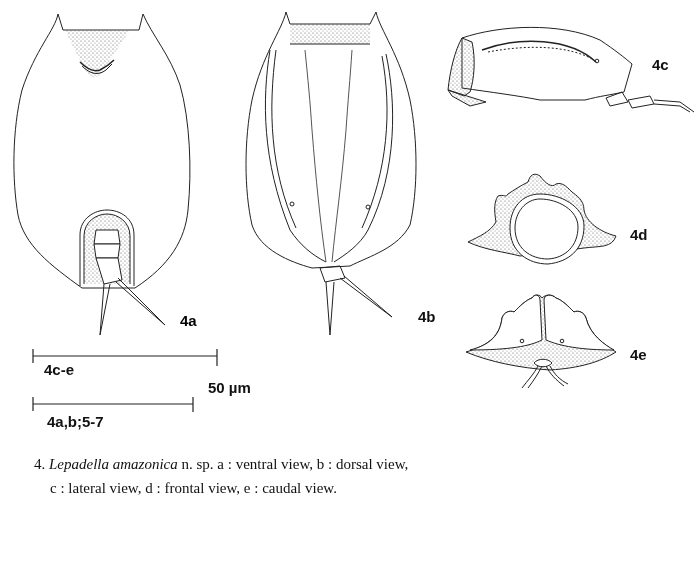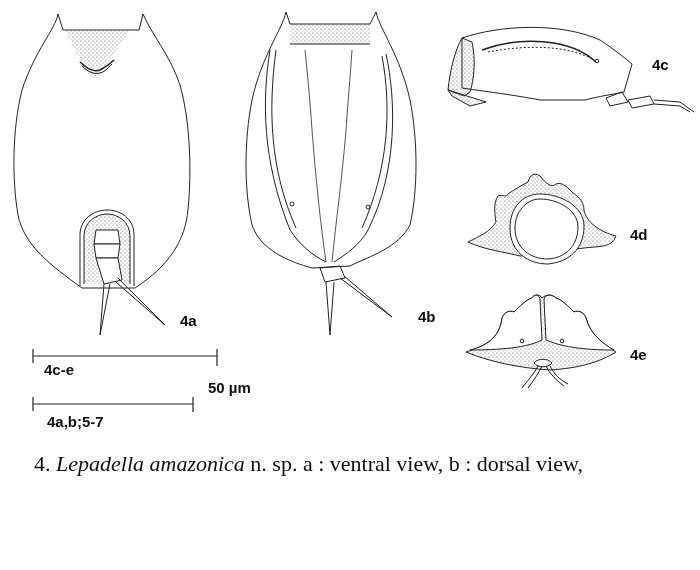--- a/index.html
+++ b/index.html
@@ -1,19 +1,19 @@
 <!DOCTYPE html>
 <html><head>
   <meta charset="utf-8">
   <style>
     html, body { margin: 0; padding: 0; background: #ffffff; }
     body { width: 700px; height: 570px; position: relative; overflow: hidden; }
     .fig { position: absolute; left: 0; top: 0; width: 700px; height: 440px; }
     .lbl { position: absolute; font-family: "Liberation Sans", sans-serif; font-weight: bold; font-size: 15px; color: #111; }
-    .caption { position: absolute; left: 34px; top: 452px; width: 640px; font-family: "Liberation Serif", serif; font-size: 22px; color: #111; line-height: 24px; }
+    .caption { position: absolute; left: 34px; top: 452px; width: 640px; font-family: "Liberation Serif", serif; font-size: 15px; color: #111; line-height: 24px; }
     .caption .line2 { padding-left: 16px; display: block; }
     .caption i { font-style: italic; }
   </style>
 </head>
 <body>
 
 <svg class="fig" viewBox="0 0 700 440" xmlns="http://www.w3.org/2000/svg">
   <defs>
     <pattern id="stip" width="4" height="4" patternUnits="userSpaceOnUse">
       <circle cx="1" cy="1" r="0.6" fill="#555"></circle>
@@ -97,13 +97,14 @@
     <line x1="33" y1="397" x2="33" y2="411"></line>
     <line x1="193" y1="397" x2="193" y2="412"></line>
   </g>
   <text x="47" y="427" font-family="Liberation Sans, sans-serif" font-weight="bold" font-size="15" fill="#111">4a,b;5-7</text>
   <text x="208" y="393" font-family="Liberation Sans, sans-serif" font-weight="bold" font-size="15" fill="#111">50 µm</text>
 </svg>
 
 <div class="caption">
   <span>4.</span>
   <i>Lepadella amazonica</i><span> n. sp. a : ventral view, b : dorsal view,</span>
+  <span class="line2">c : lateral view, d : frontal view, e : caudal view.</span>
 </div>
 
 </body></html>

